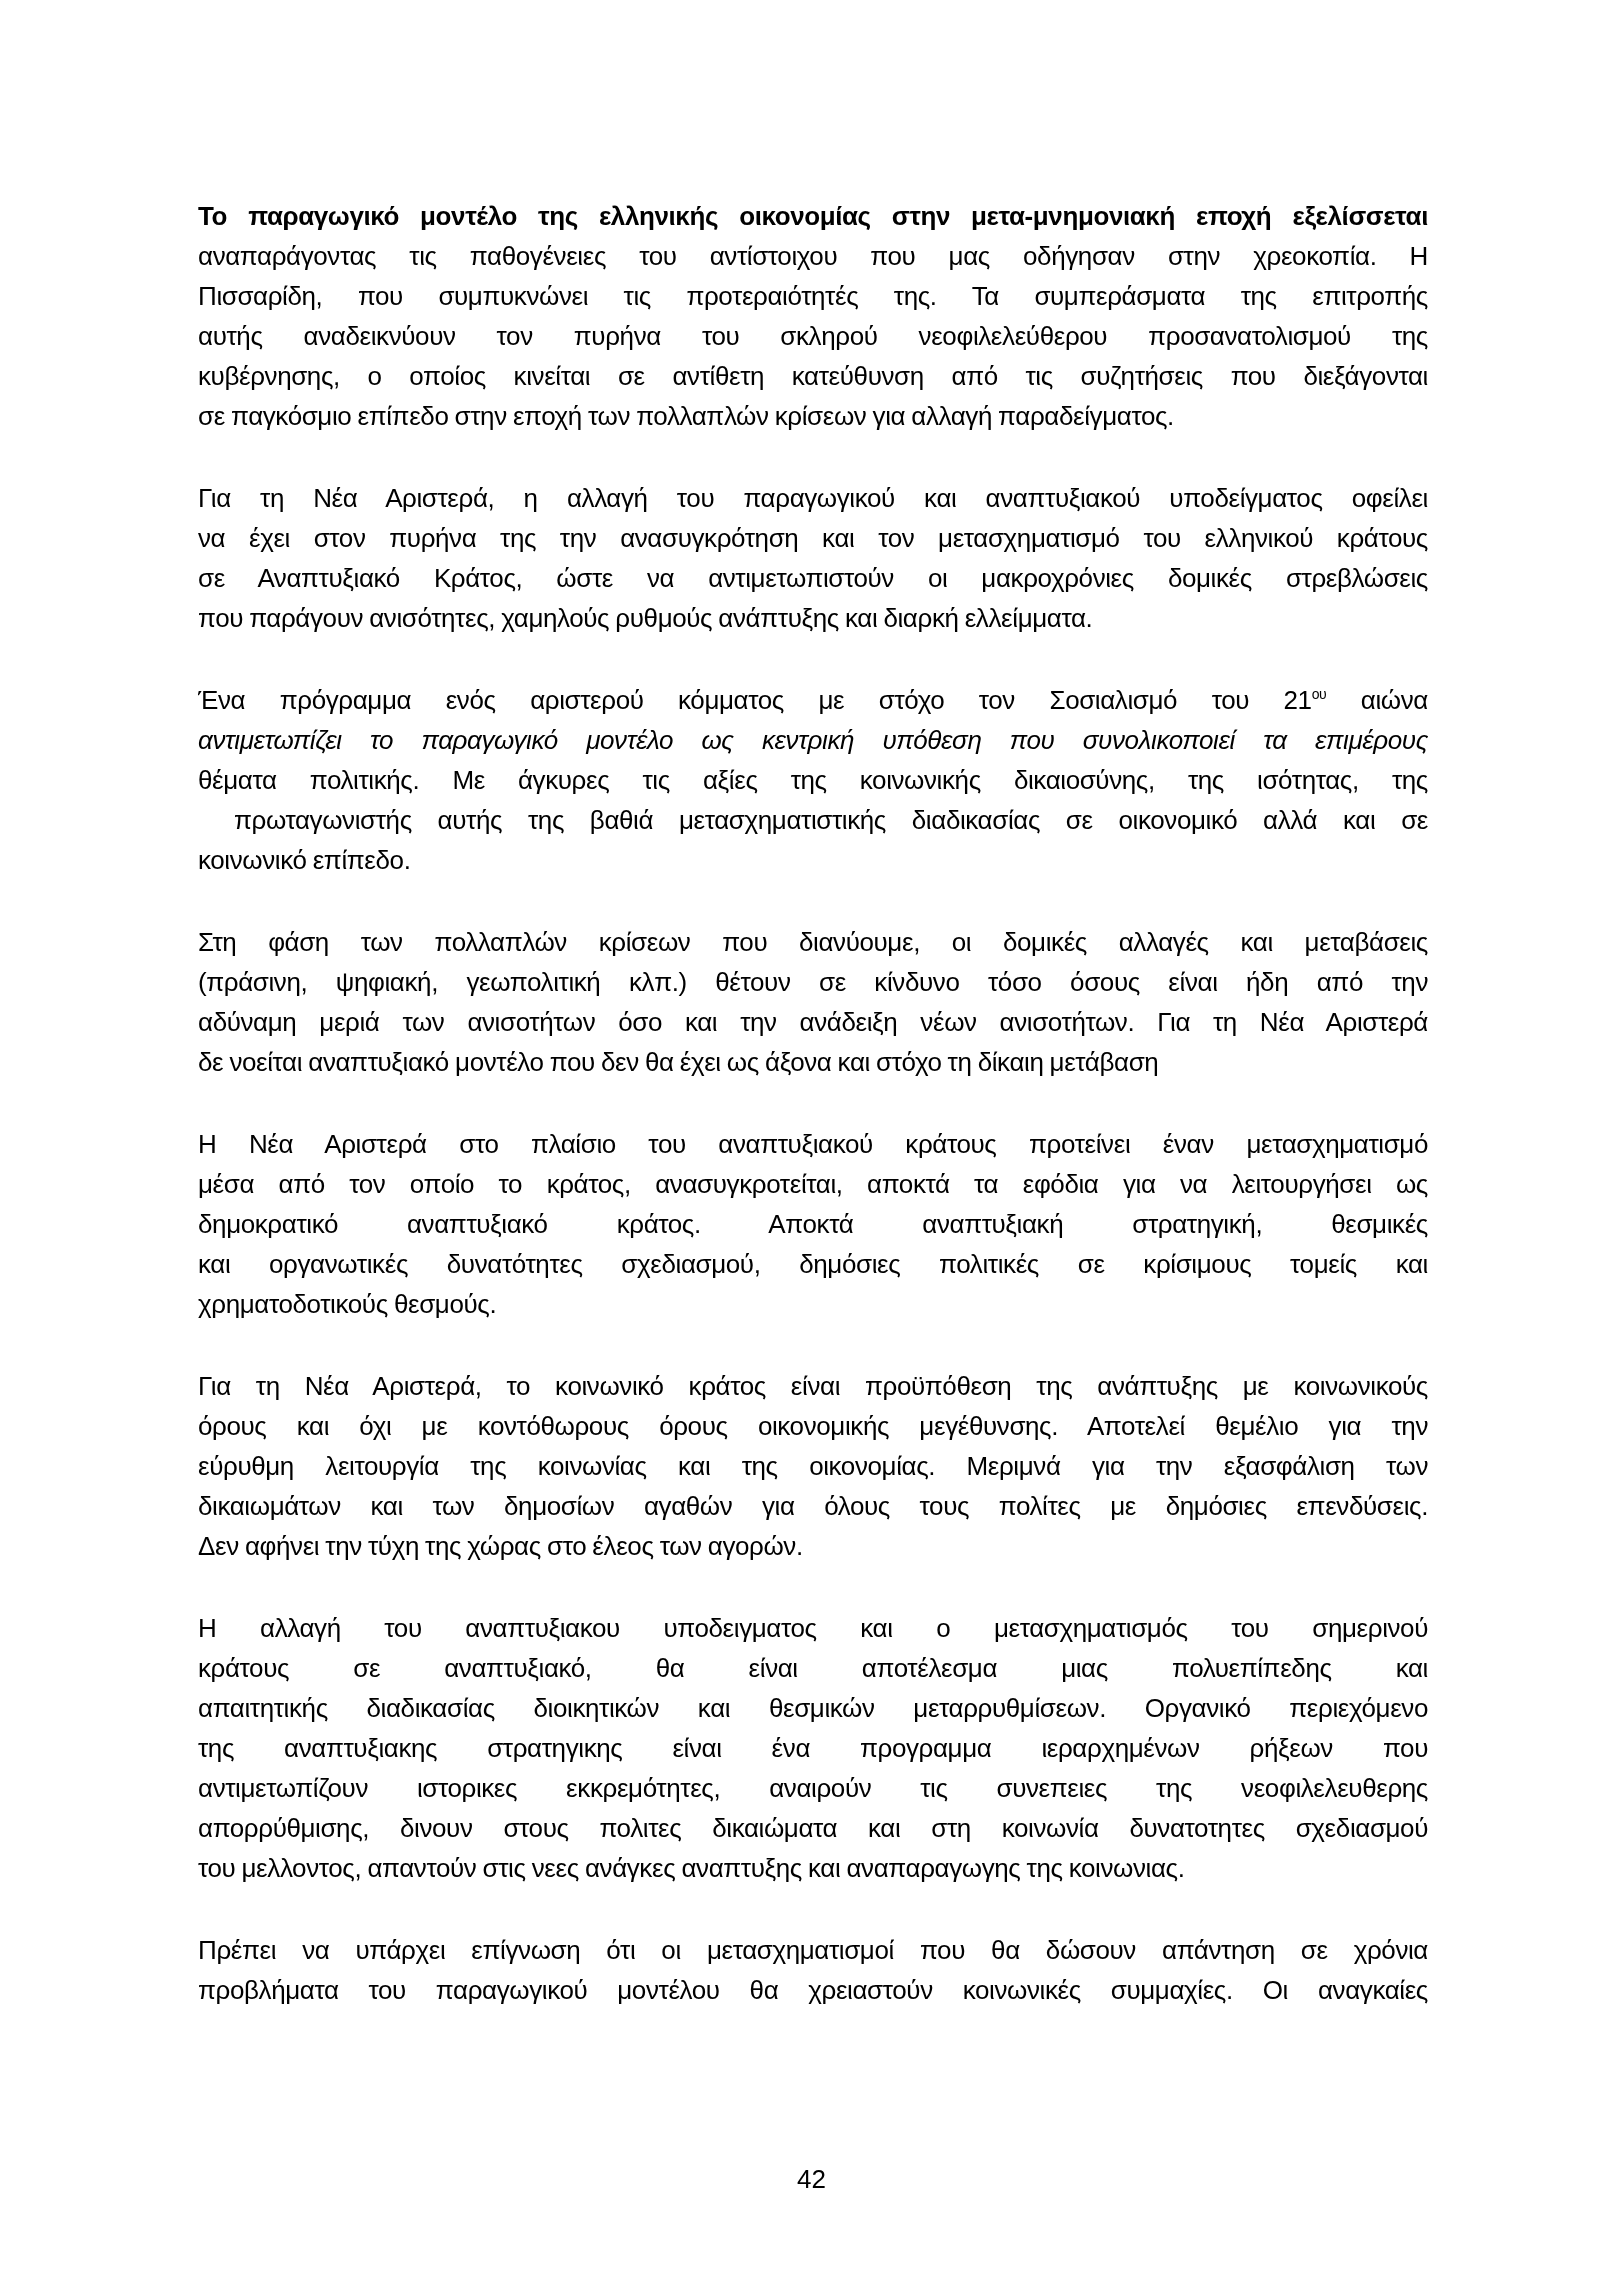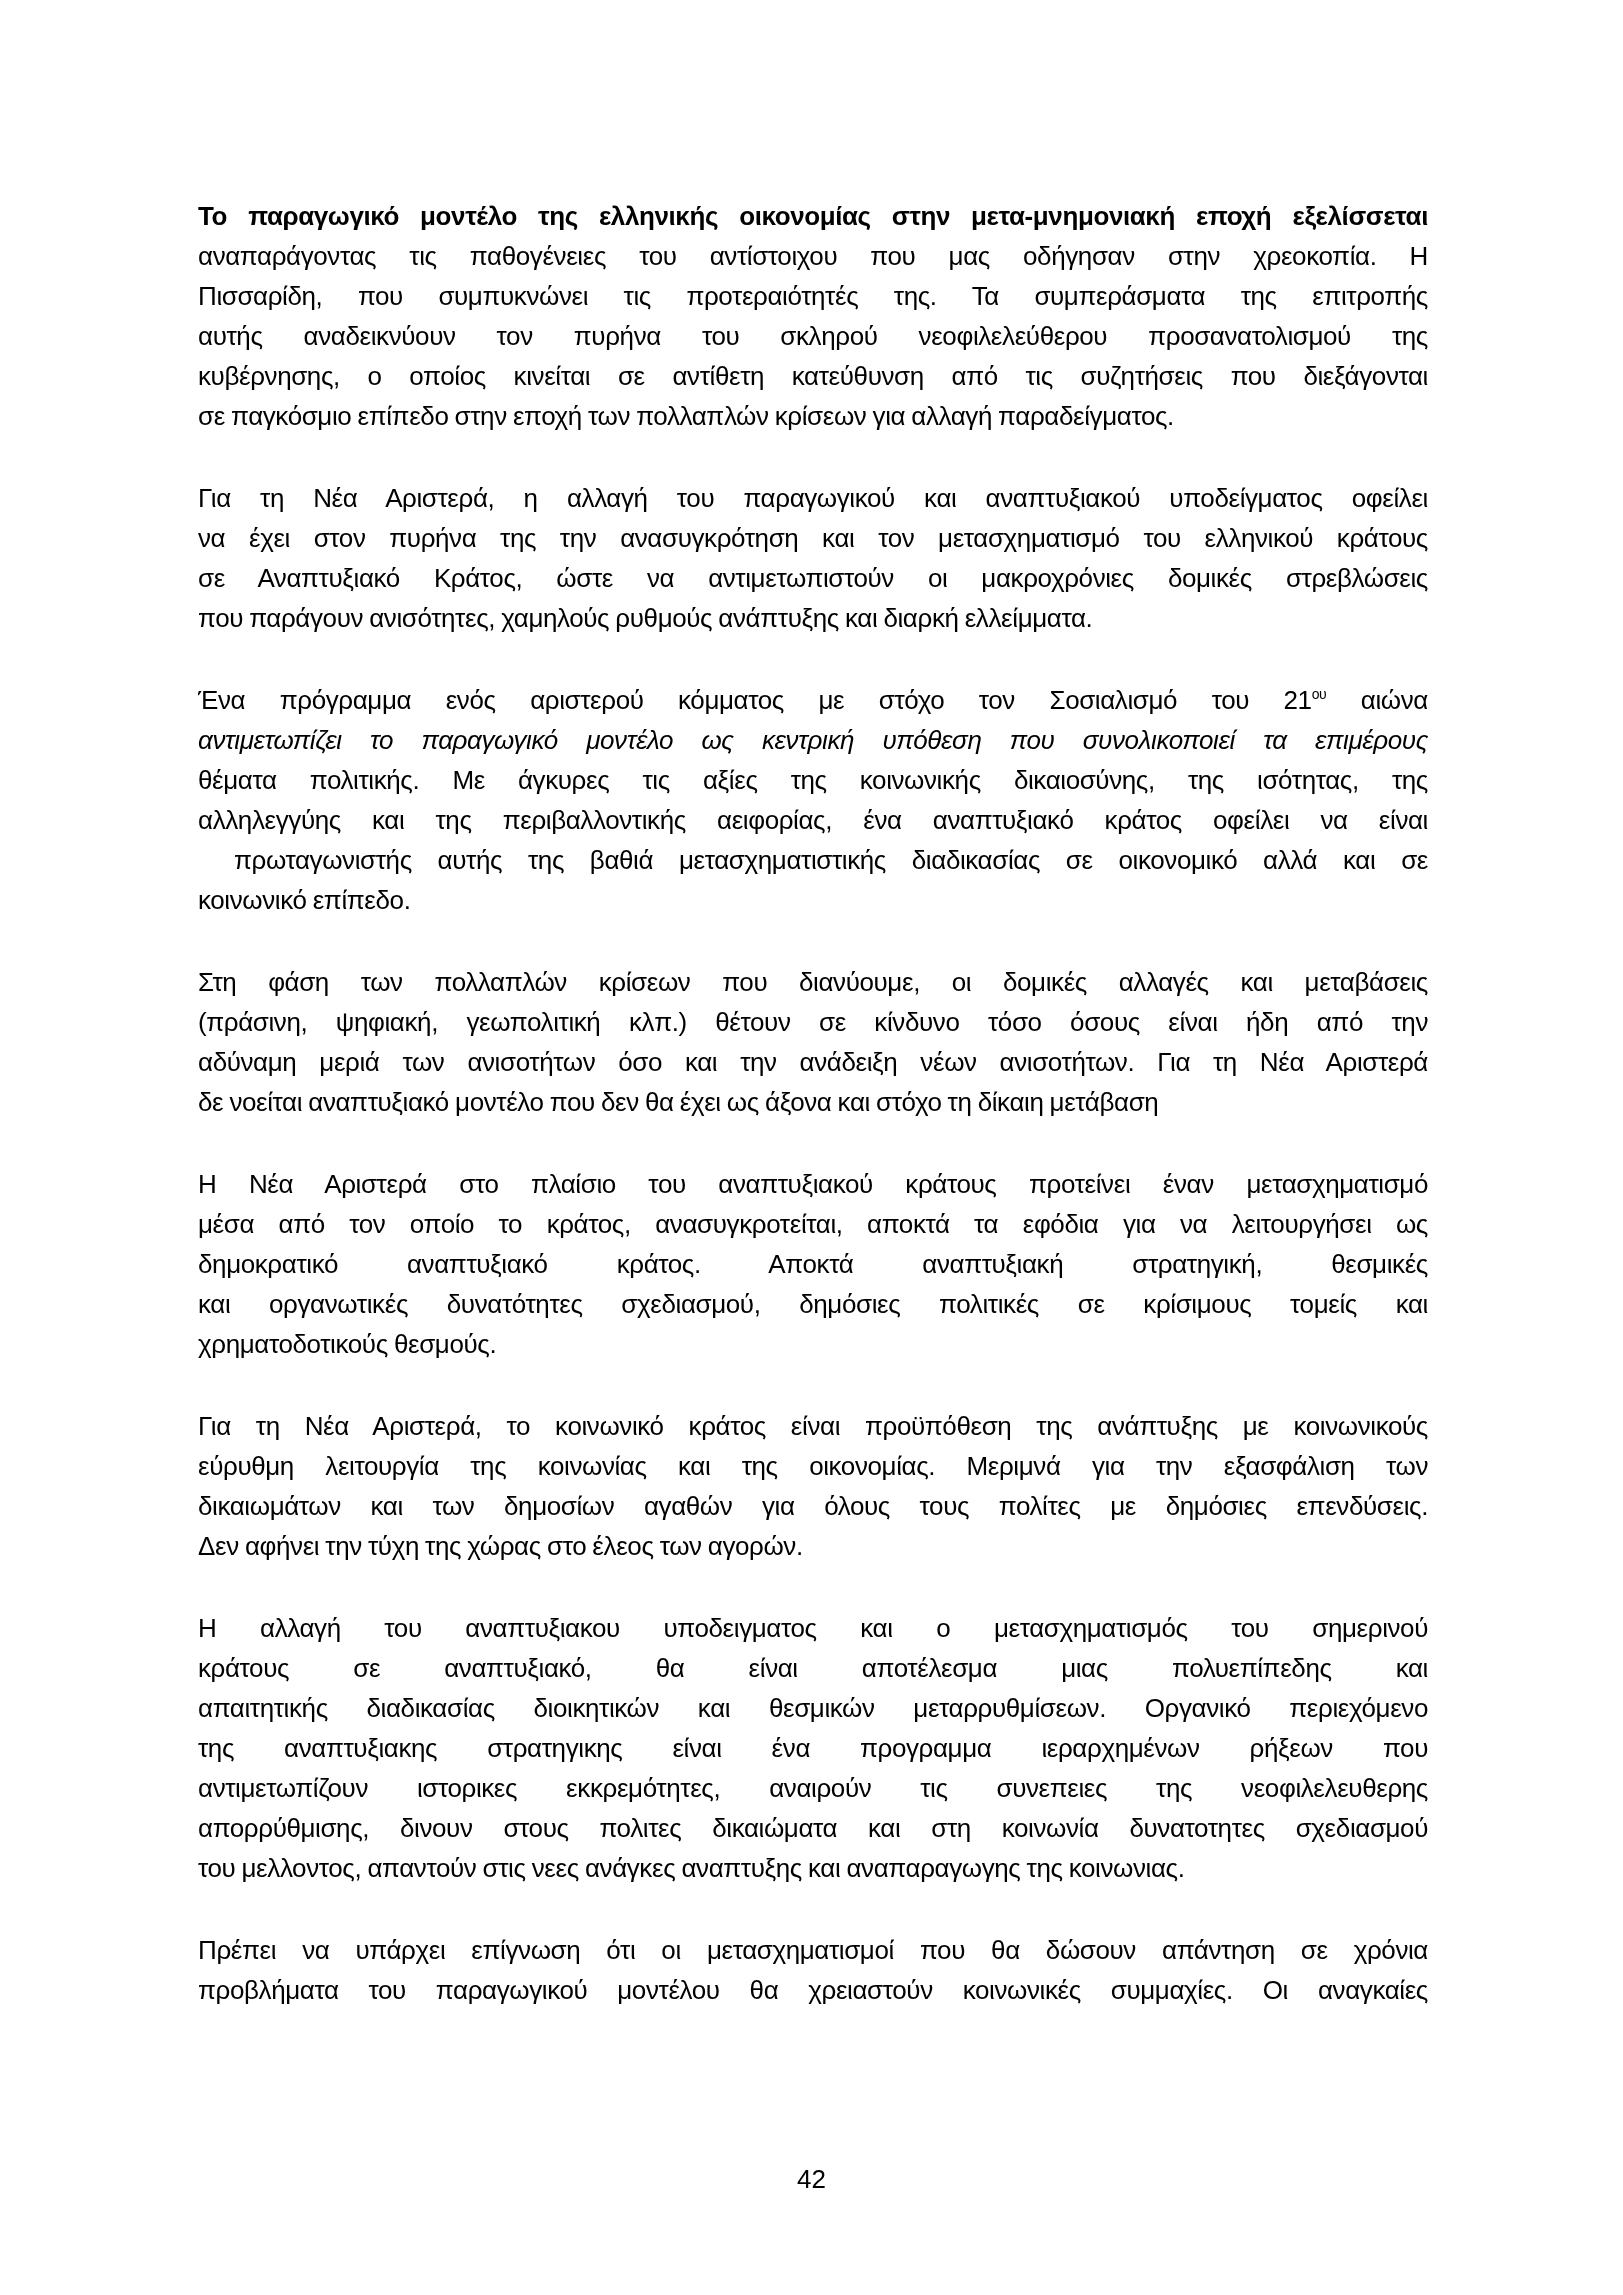--- a/index.html
+++ b/index.html
@@ -85,21 +85,20 @@
       <span class="line" style="white-space: normal; height: 40px; overflow: hidden;">Για τη Νέα Αριστερά, η αλλαγή του παραγωγικού και αναπτυξιακού υποδείγματος οφείλει</span>
       <span class="line" style="white-space: normal; height: 40px; overflow: hidden;">να έχει στον πυρήνα της την ανασυγκρότηση και τον μετασχηματισμό του ελληνικού κράτους</span>
       <span class="line" style="white-space: normal; height: 40px; overflow: hidden;">σε Αναπτυξιακό Κράτος, ώστε να αντιμετωπιστούν οι μακροχρόνιες δομικές στρεβλώσεις</span>
       <span class="line last" style="white-space: nowrap;">που παράγουν ανισότητες, χαμηλούς ρυθμούς ανάπτυξης και διαρκή ελλείμματα.</span>
     </p>
 
     <p class="paragraph">
       <span class="line" style="white-space: normal; height: 40px; overflow: hidden;"><span class="seg">Ένα πρόγραμμα ενός αριστερού κόμματος με στόχο τον Σοσιαλισμό του 21</span><sup>ου</sup><span class="seg"> αιώνα</span></span>
       <span class="line" style="white-space: normal; height: 40px; overflow: hidden; font-style: italic;">αντιμετωπίζει το παραγωγικό μοντέλο ως κεντρική υπόθεση που συνολικοποιεί τα επιμέρους</span>
       <span class="line" style="white-space: normal; height: 40px; overflow: hidden;">θέματα πολιτικής. Με άγκυρες τις αξίες της κοινωνικής δικαιοσύνης, της ισότητας, της</span>
-      <span class="line" style="white-space: normal; height: 40px; overflow: hidden;">αλληλεγγύης και της περιβαλλοντικής αειφορίας, ένα αναπτυξιακό κράτος οφείλει να είναι</span>
       <span class="line" style="white-space: normal; height: 40px; overflow: hidden; margin-left: 36px;">πρωταγωνιστής αυτής της βαθιά μετασχηματιστικής διαδικασίας σε οικονομικό αλλά και σε</span>
       <span class="line last" style="white-space: nowrap;">κοινωνικό επίπεδο.</span>
     </p>
 
     <p class="paragraph">
       <span class="line" style="white-space: normal; height: 40px; overflow: hidden;">Στη φάση των πολλαπλών κρίσεων που διανύουμε, οι δομικές αλλαγές και μεταβάσεις</span>
       <span class="line" style="white-space: normal; height: 40px; overflow: hidden;">(πράσινη, ψηφιακή, γεωπολιτική κλπ.) θέτουν σε κίνδυνο τόσο όσους είναι ήδη από την</span>
       <span class="line" style="white-space: normal; height: 40px; overflow: hidden;">αδύναμη μεριά των ανισοτήτων όσο και την ανάδειξη νέων ανισοτήτων. Για τη Νέα Αριστερά</span>
       <span class="line last" style="white-space: nowrap;">δε νοείται αναπτυξιακό μοντέλο που δεν θα έχει ως άξονα και στόχο τη δίκαιη μετάβαση</span>
     </p>
@@ -107,20 +106,21 @@
     <p class="paragraph">
       <span class="line" style="white-space: normal; height: 40px; overflow: hidden;">Η Νέα Αριστερά στο πλαίσιο του αναπτυξιακού κράτους προτείνει έναν μετασχηματισμό</span>
       <span class="line" style="white-space: normal; height: 40px; overflow: hidden;">μέσα από τον οποίο το κράτος, ανασυγκροτείται, αποκτά τα εφόδια για να λειτουργήσει ως</span>
       <span class="line" style="white-space: normal; height: 40px; overflow: hidden;">δημοκρατικό αναπτυξιακό κράτος. Αποκτά αναπτυξιακή στρατηγική, θεσμικές</span>
       <span class="line" style="white-space: normal; height: 40px; overflow: hidden;">και  οργανωτικές δυνατότητες σχεδιασμού, δημόσιες πολιτικές σε κρίσιμους τομείς και</span>
       <span class="line last" style="white-space: nowrap;">χρηματοδοτικούς θεσμούς.</span>
     </p>
 
     <p class="paragraph">
       <span class="line" style="white-space: normal; height: 40px; overflow: hidden;">Για τη Νέα Αριστερά, το κοινωνικό κράτος είναι προϋπόθεση της ανάπτυξης με κοινωνικούς</span>
+      <span class="line" style="white-space: normal; height: 40px; overflow: hidden;">όρους και όχι με κοντόθωρους όρους οικονομικής μεγέθυνσης. Αποτελεί θεμέλιο για την</span>
       <span class="line" style="white-space: normal; height: 40px; overflow: hidden;">εύρυθμη λειτουργία της κοινωνίας και της οικονομίας. Μεριμνά για την εξασφάλιση των</span>
       <span class="line" style="white-space: normal; height: 40px; overflow: hidden;">δικαιωμάτων και των δημοσίων αγαθών για όλους τους πολίτες με δημόσιες επενδύσεις.</span>
       <span class="line last" style="white-space: nowrap;">Δεν αφήνει την τύχη της χώρας στο έλεος των αγορών.</span>
     </p>
 
     <p class="paragraph">
       <span class="line" style="white-space: normal; height: 40px; overflow: hidden;">Η αλλαγή του αναπτυξιακου υποδειγματος και ο μετασχηματισμός του σημερινού</span>
       <span class="line" style="white-space: normal; height: 40px; overflow: hidden;">κράτους σε αναπτυξιακό, θα είναι αποτέλεσμα μιας πολυεπίπεδης και</span>
       <span class="line" style="white-space: normal; height: 40px; overflow: hidden;">απαιτητικής  διαδικασίας διοικητικών και θεσμικών μεταρρυθμίσεων. Οργανικό περιεχόμενο</span>
       <span class="line" style="white-space: normal; height: 40px; overflow: hidden;">της αναπτυξιακης στρατηγικης είναι  ένα  προγραμμα ιεραρχημένων ρήξεων που</span>

